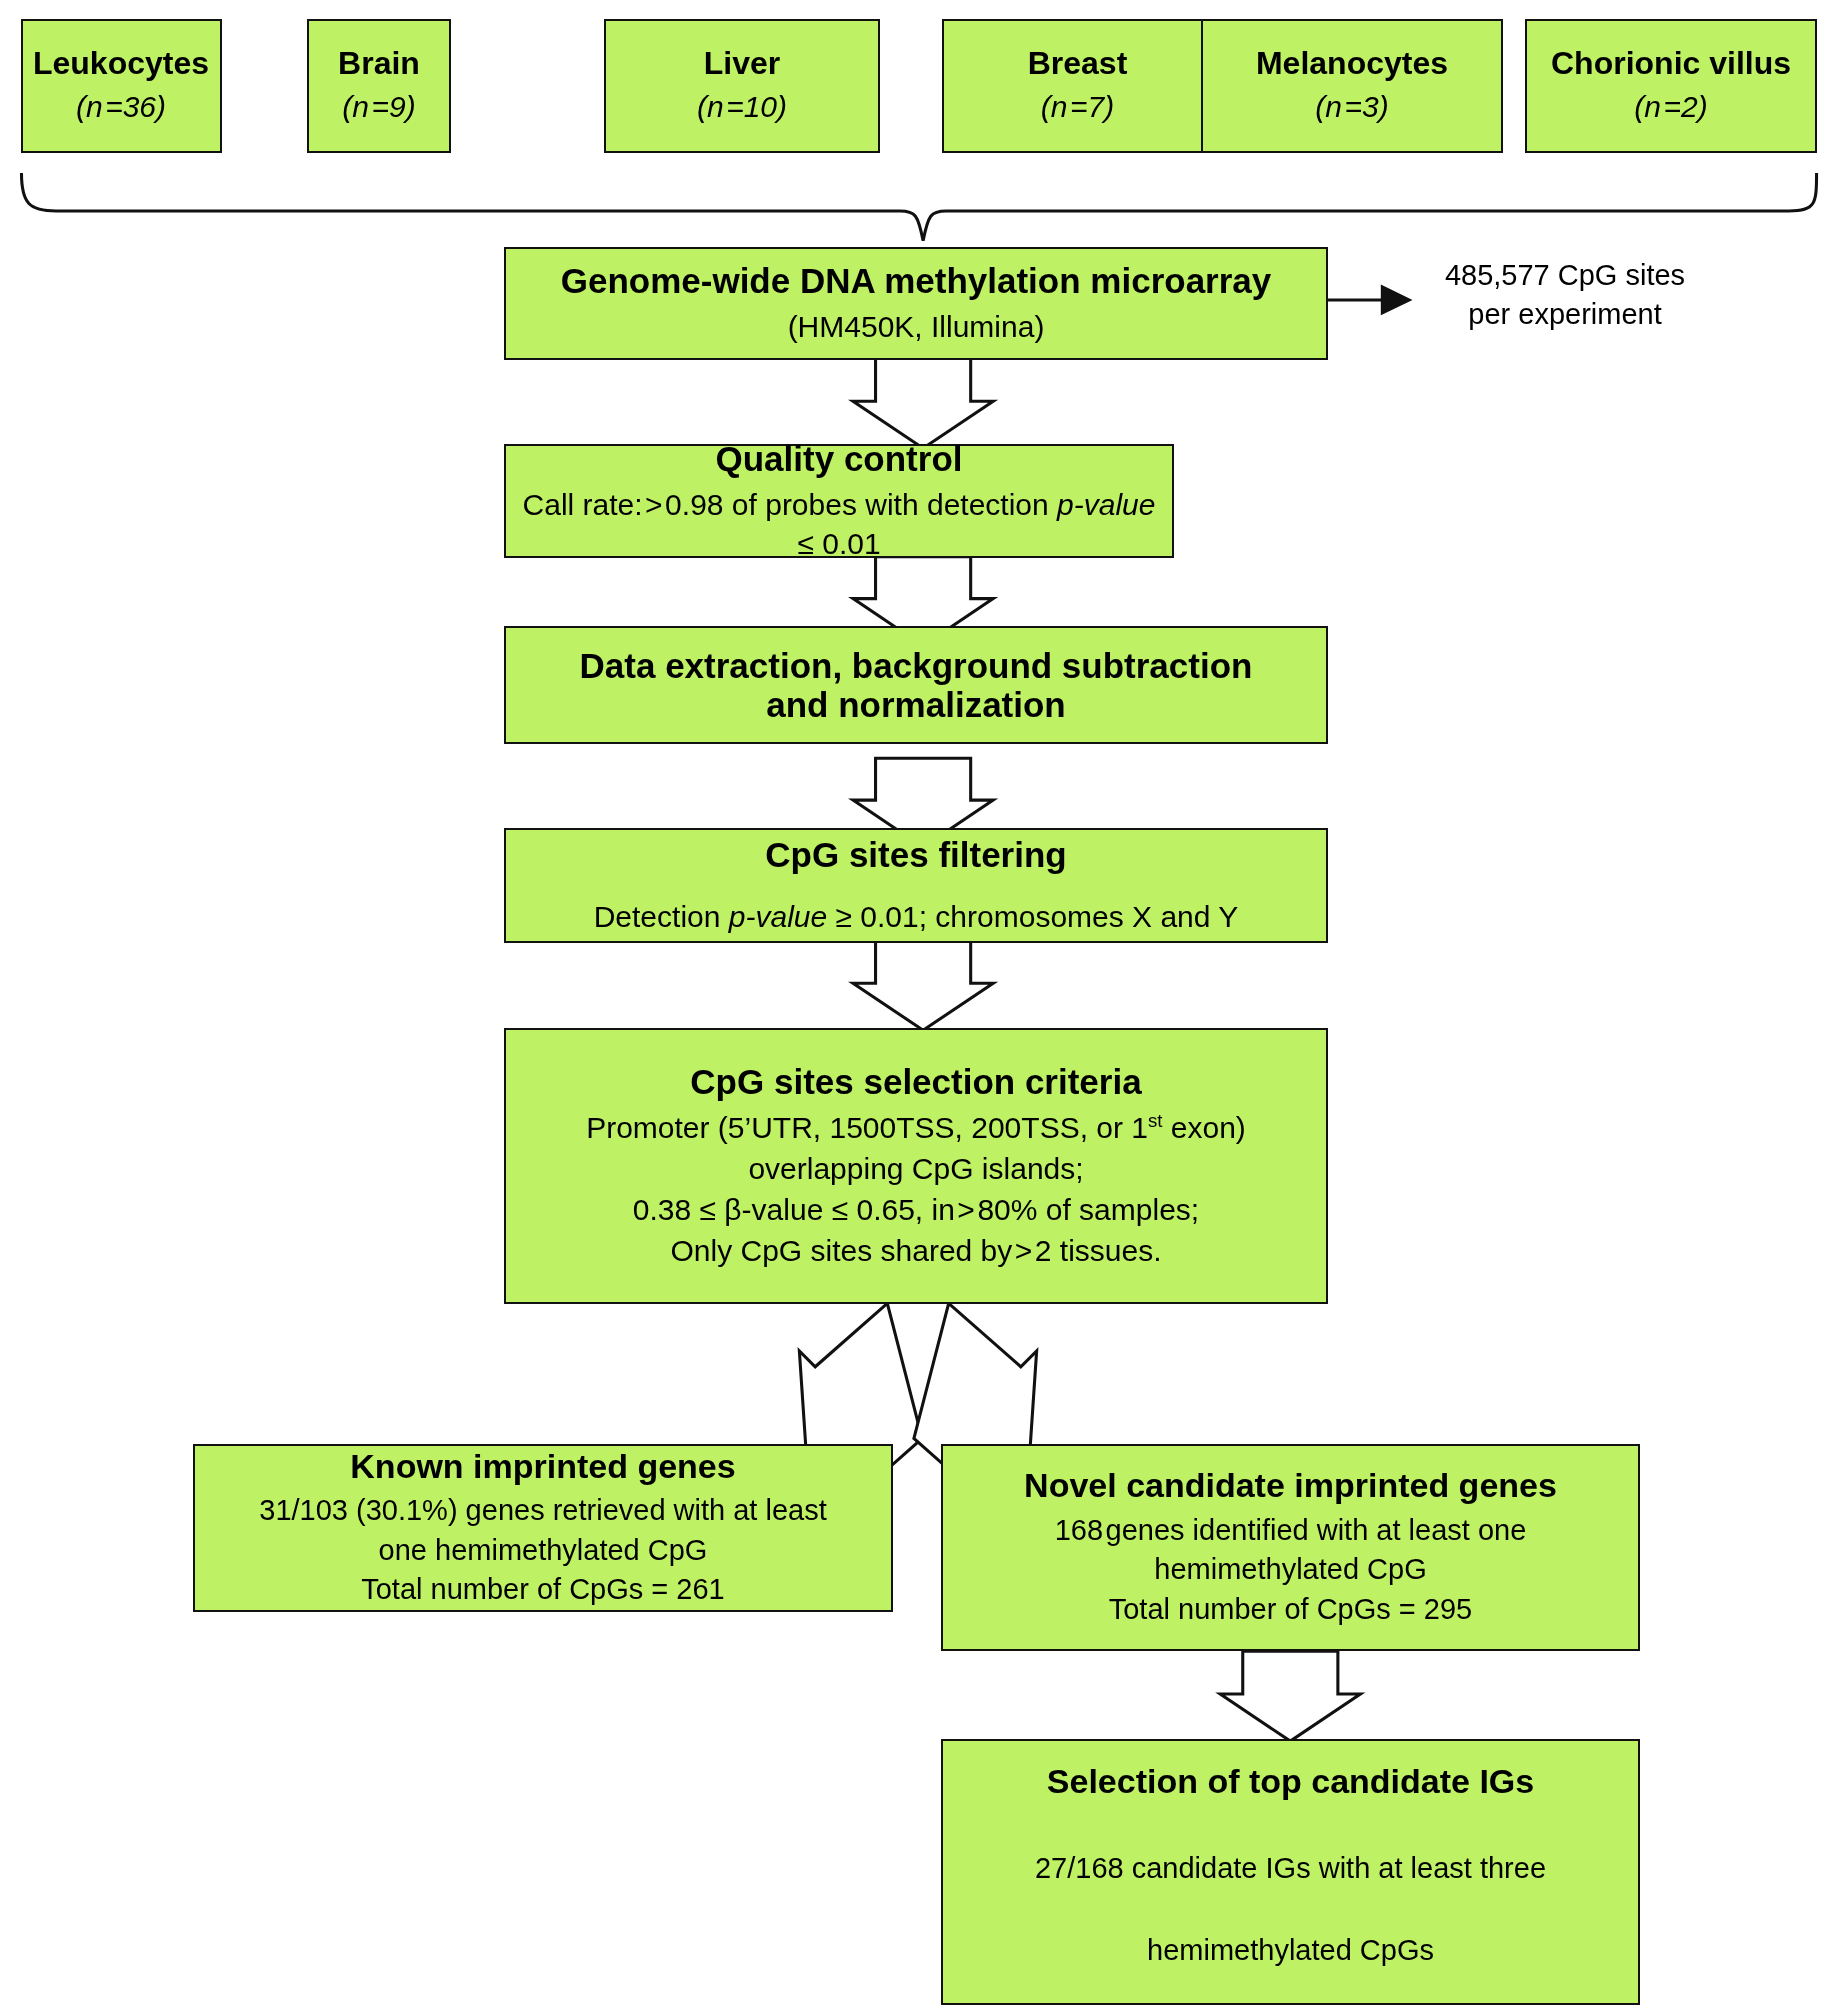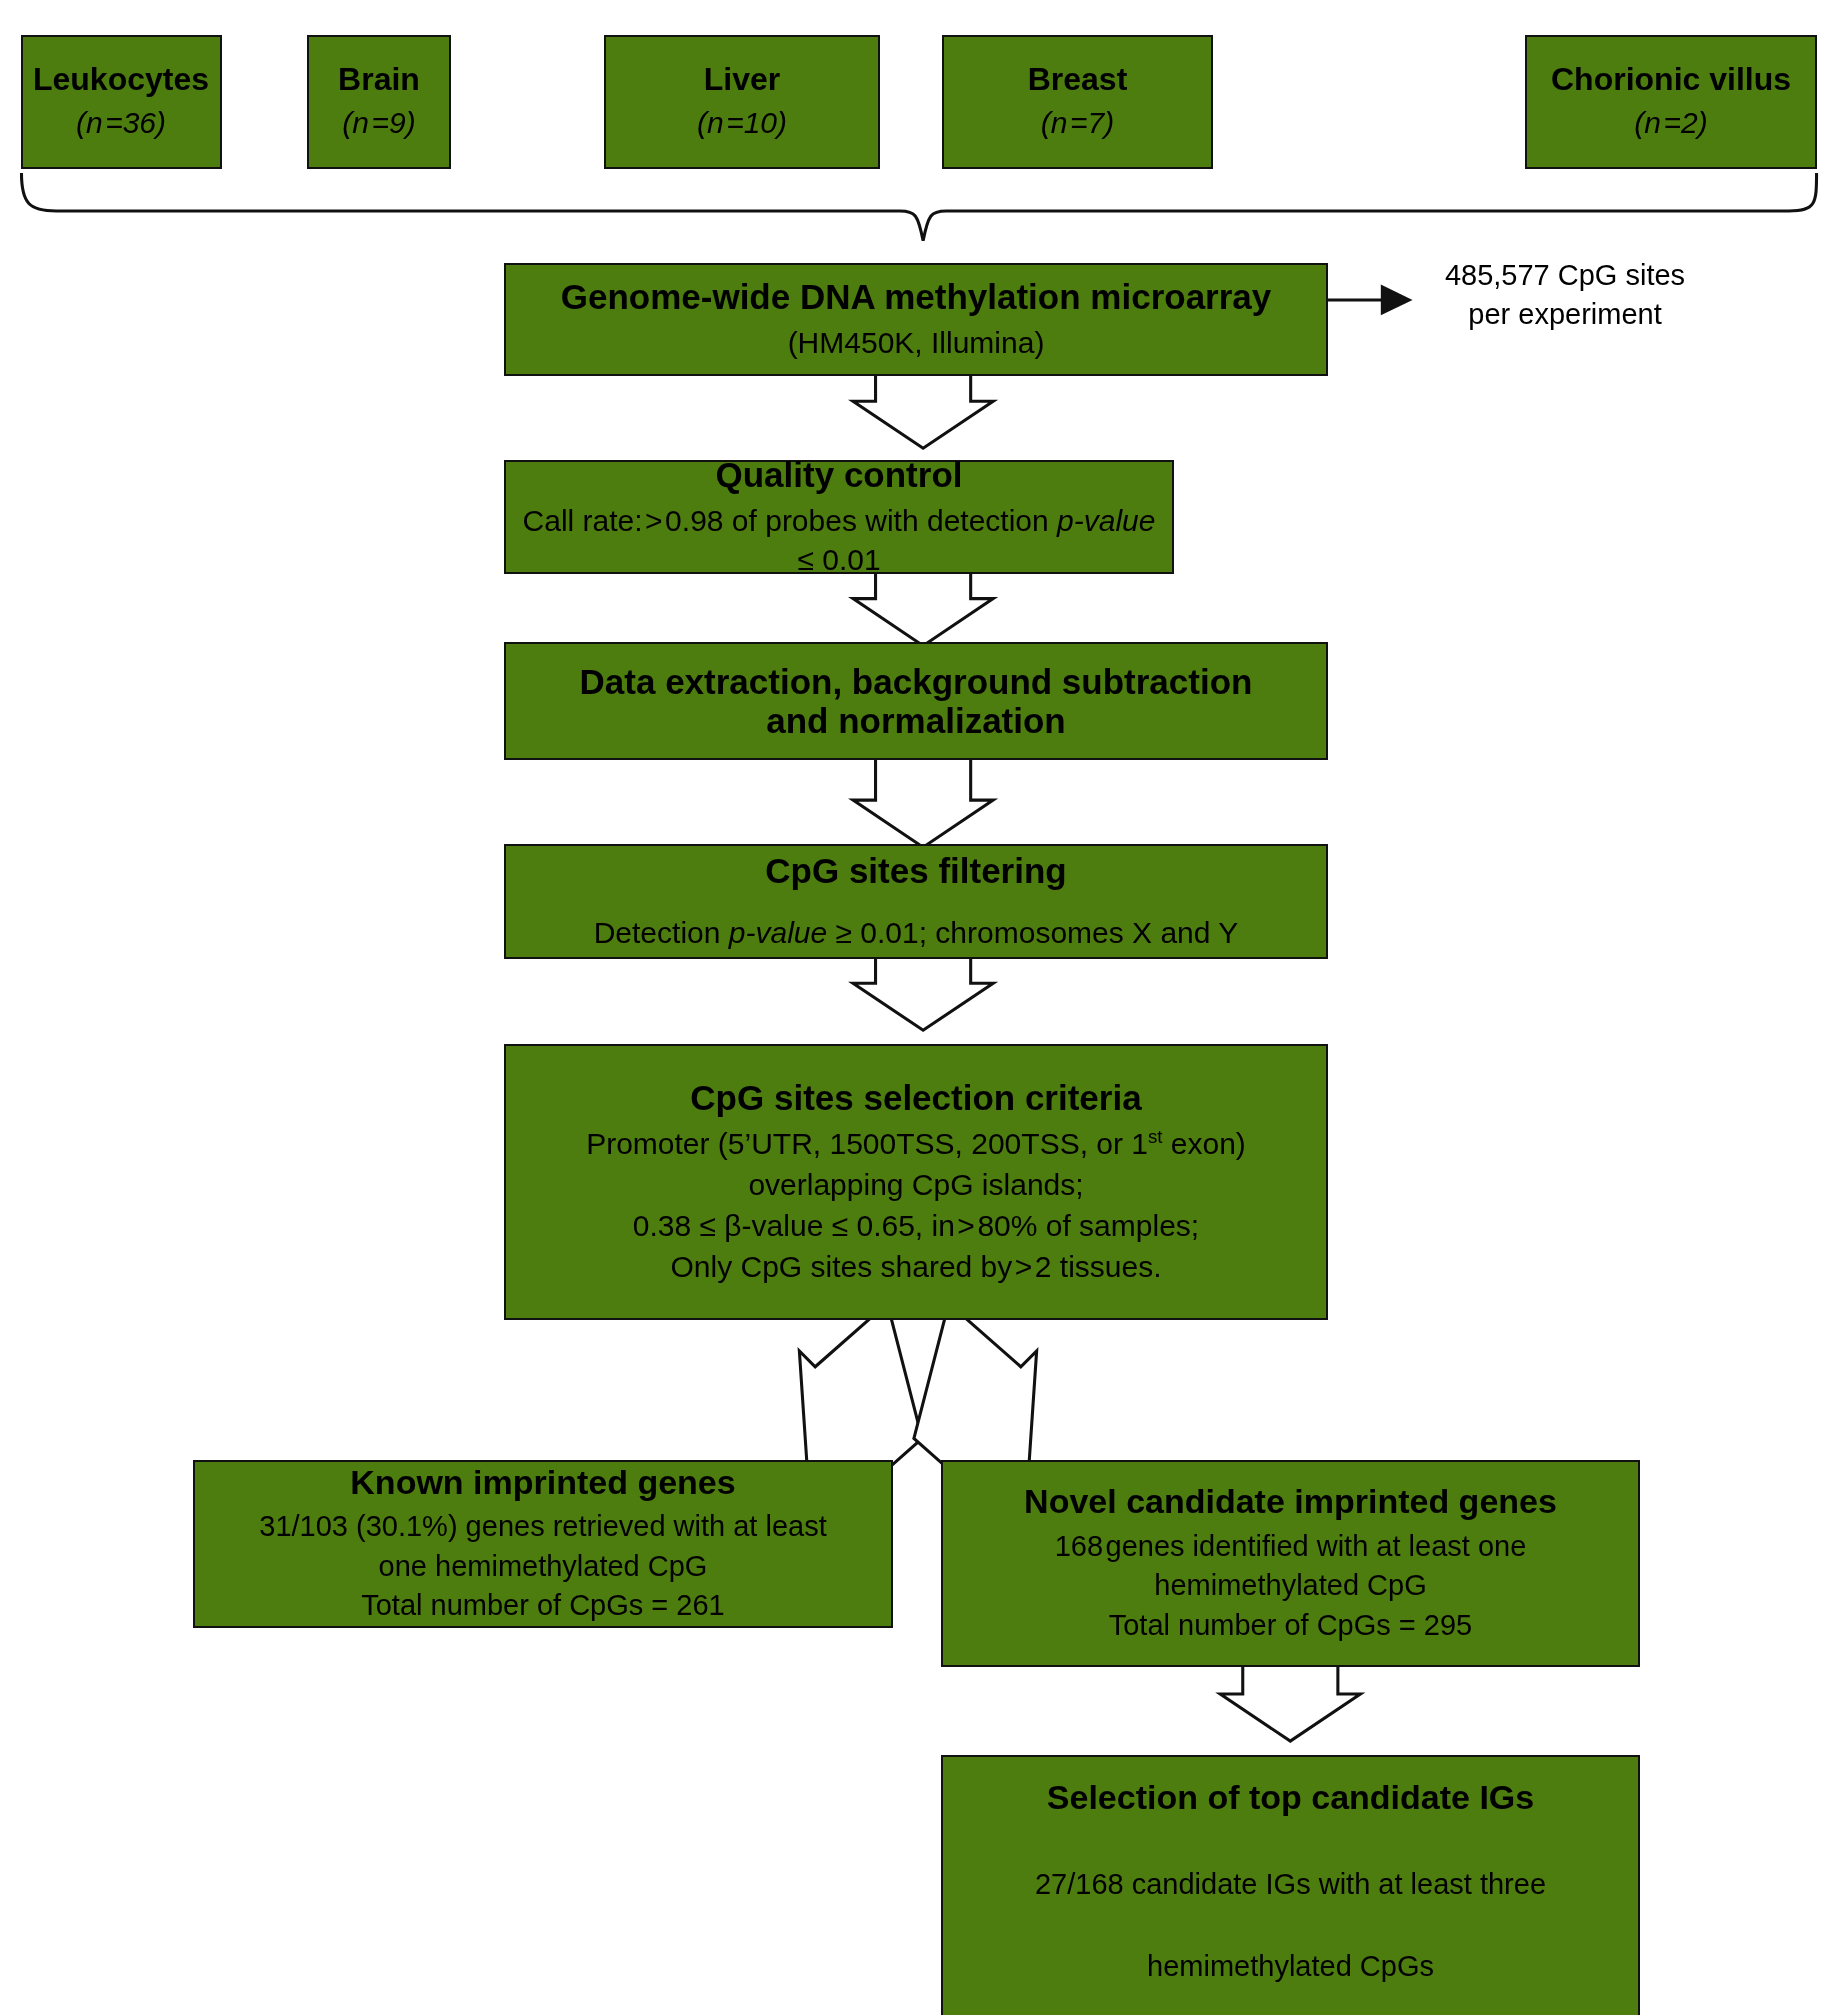--- a/index.html
+++ b/index.html
@@ -16,28 +16,27 @@
     width: 1836px;
     height: 2015px;
     background: #ffffff;
     overflow: hidden;
   }
   
   .box {
     position: absolute;
     box-sizing: border-box;
     border: 2.6px solid #111111;
-    background: #4d7c0f;
+    background: #bef264;
     display: flex;
     flex-direction: column;
     align-items: center;
     justify-content: center;
     text-align: center;
     padding: 5.1px 9.2px;
-    margin-top: 16px;
   }
   .tissue-box {
     padding: 4.1px 5.1px;
   }
   .box .ttl {
     font-weight: bold;
     line-height: 1.12;
   }
   .box .sub {
     font-weight: normal;
@@ -156,20 +155,24 @@
   <div class="box tissue-box" style="left:604px; top:19.4px; width:276px; height:134px;">
     <div class="ttl">Liver</div>
     <div class="sub nlabel">(<em class="it">n</em> =10)</div>
   </div>
 
   <div class="box tissue-box" style="left:942px; top:19.4px; width:271px; height:134px;">
     <div class="ttl">Breast</div>
     <div class="sub nlabel">(<em class="it">n</em> =7)</div>
   </div>
 
+  <div class="box tissue-box" style="left:1201px; top:19.4px; width:302px; height:134px;">
+    <div class="ttl">Melanocytes</div>
+    <div class="sub nlabel">(<em class="it">n</em> =3)</div>
+  </div>
 
   <div class="box tissue-box" style="left:1525px; top:19.4px; width:292px; height:134px;">
     <div class="ttl">Chorionic villus</div>
     <div class="sub nlabel">(<em class="it">n</em> =2)</div>
   </div>
 
   <div class="box stage" style="left:504px; top:247px; width:824px; height:113px;">
     <div class="ttl">Genome-wide DNA methylation microarray</div>
     <div class="sub">(HM450K, Illumina)</div>
   </div>

